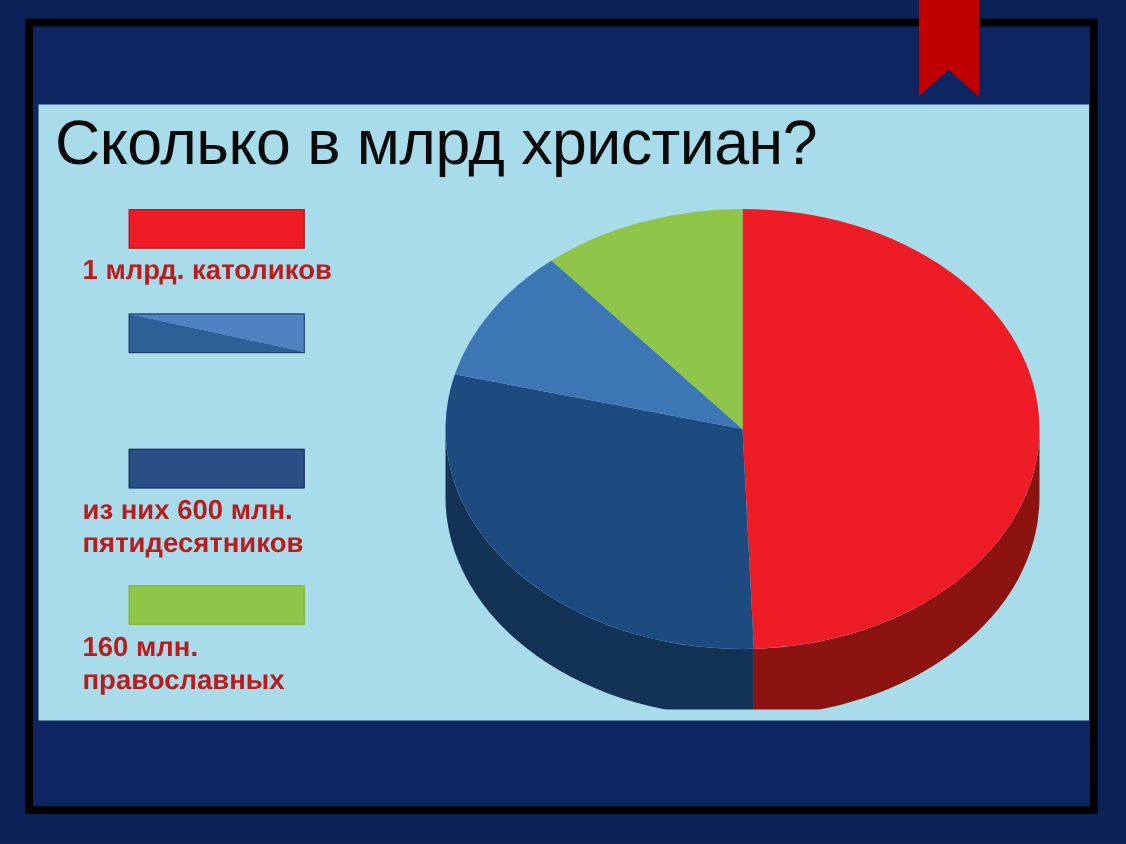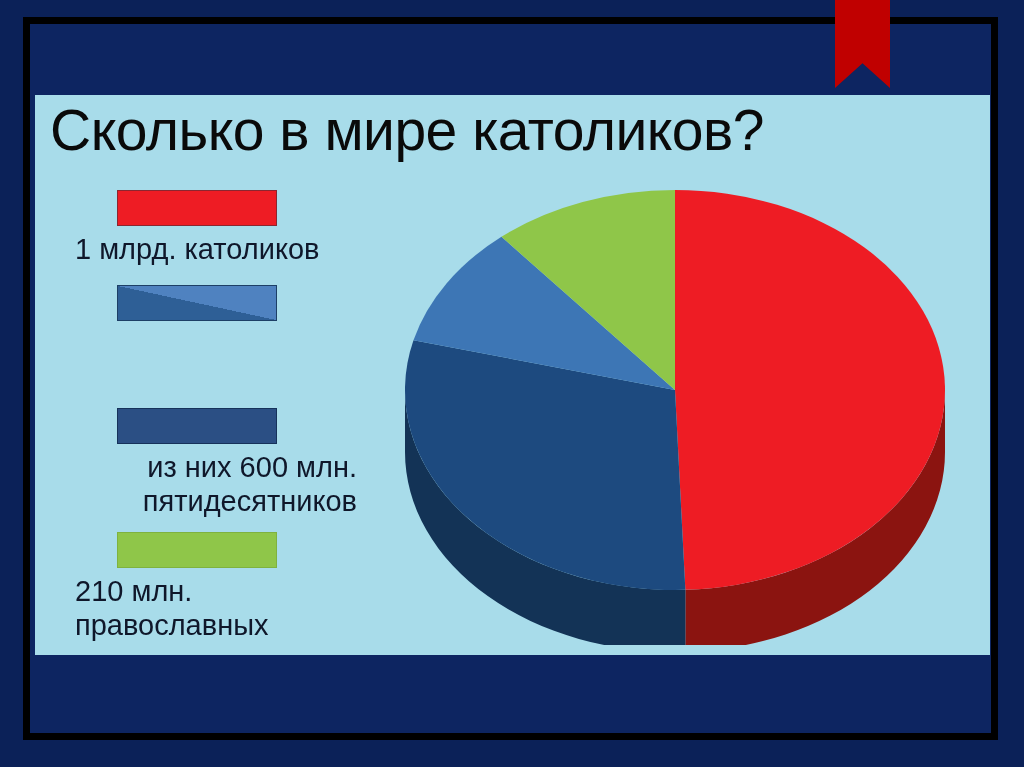--- a/index.html
+++ b/index.html
@@ -91,24 +91,24 @@
     position: absolute;
     left: 0; top: 0; right: 0; bottom: 0;
     background: linear-gradient(to top right, transparent 50%, #4f82c0 50%);
   }
   .sw-navy   { background: #2b4f84; border: 1px solid #16325a; }
   .sw-green  { background: #8fc649; border: 1px solid #7fb23f; }
 
   .legend-label {
     margin-top: 6px;
     margin-left: 18px;
-    font-size: 29px;
+    font-size: 25px;
     line-height: 1.18;
-    color: #0f172a;
-    font-weight: 400;
+    color: #b91c1c;
+    font-weight: 700;
   }
 
   
   #chart {
     position: absolute;
     left: 330px;
     top: 90px;
     width: 620px;
     height: 460px;
   }
@@ -118,42 +118,42 @@
 <body>
 
 <div id="slide">
 
   <div id="frame"></div>
 
   <div id="ribbon"></div>
 
   <div id="panel">
 
-    <div id="title">Сколько в мире католиков?</div>
+    <div id="title">Сколько в млрд христиан?</div>
 
     <div id="legend">
 
       <div class="legend-entry" style="top:0px;">
         <div class="swatch sw-red"></div>
         <div class="legend-label">1 млрд. католиков</div>
       </div>
 
       <div class="legend-entry" style="top:95px;">
         <div class="swatch sw-grad"></div>
       </div>
 
-      <div class="legend-entry" style="top:218px;text-align:right;">
+      <div class="legend-entry" style="top:218px;">
         <div class="swatch sw-navy"></div>
         <div class="legend-label" style="white-space:pre-line;">из них 600 млн.
 пятидесятников</div>
       </div>
 
       <div class="legend-entry" style="top:342px;">
         <div class="swatch sw-green"></div>
-        <div class="legend-label" style="white-space:pre-line;">210 млн.
+        <div class="legend-label" style="white-space:pre-line;">160 млн.
 православных</div>
       </div>
 
     </div>
 
     <div id="chart">
       <svg viewBox="0 0 620 460" xmlns="http://www.w3.org/2000/svg">
         <g id="pie-sides">
             <path d="M 580 205
                A 270 200 0 0 1 320.36470845363027 404.8525832821242

